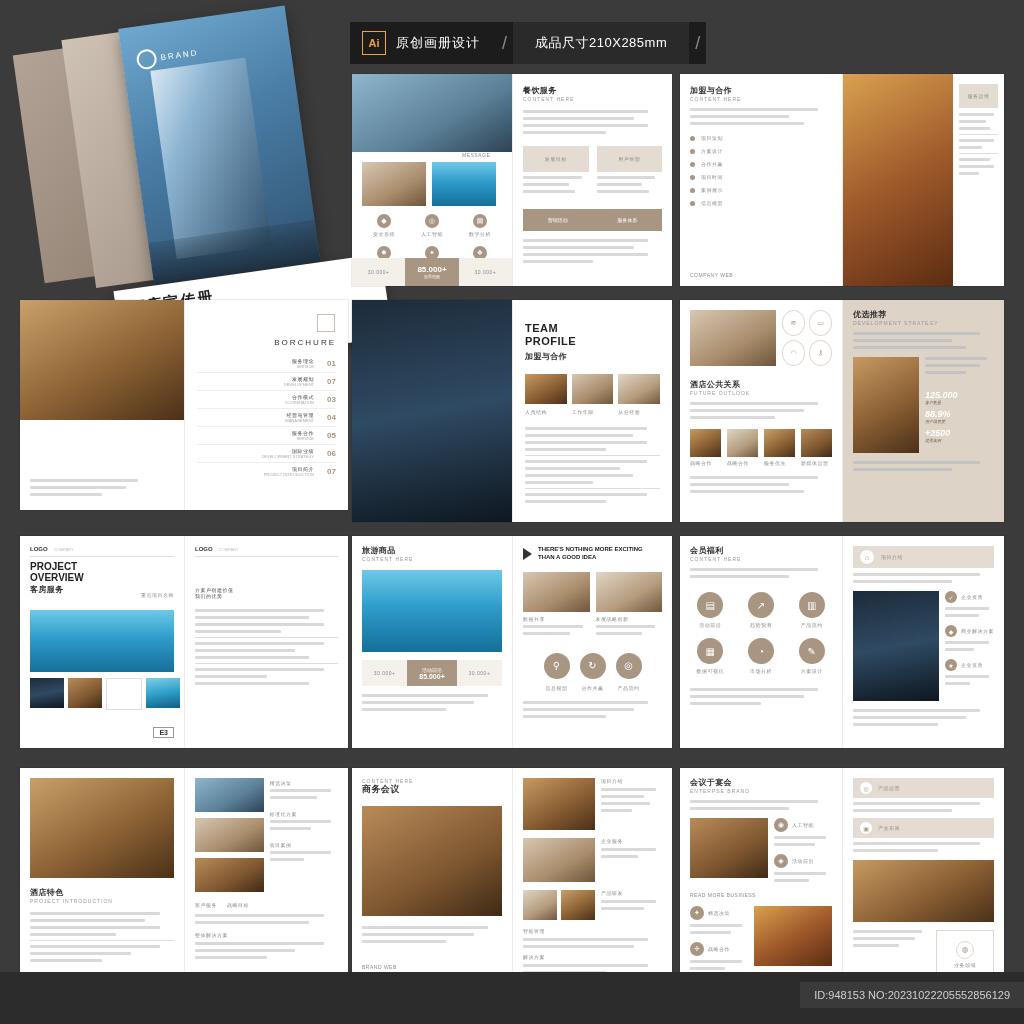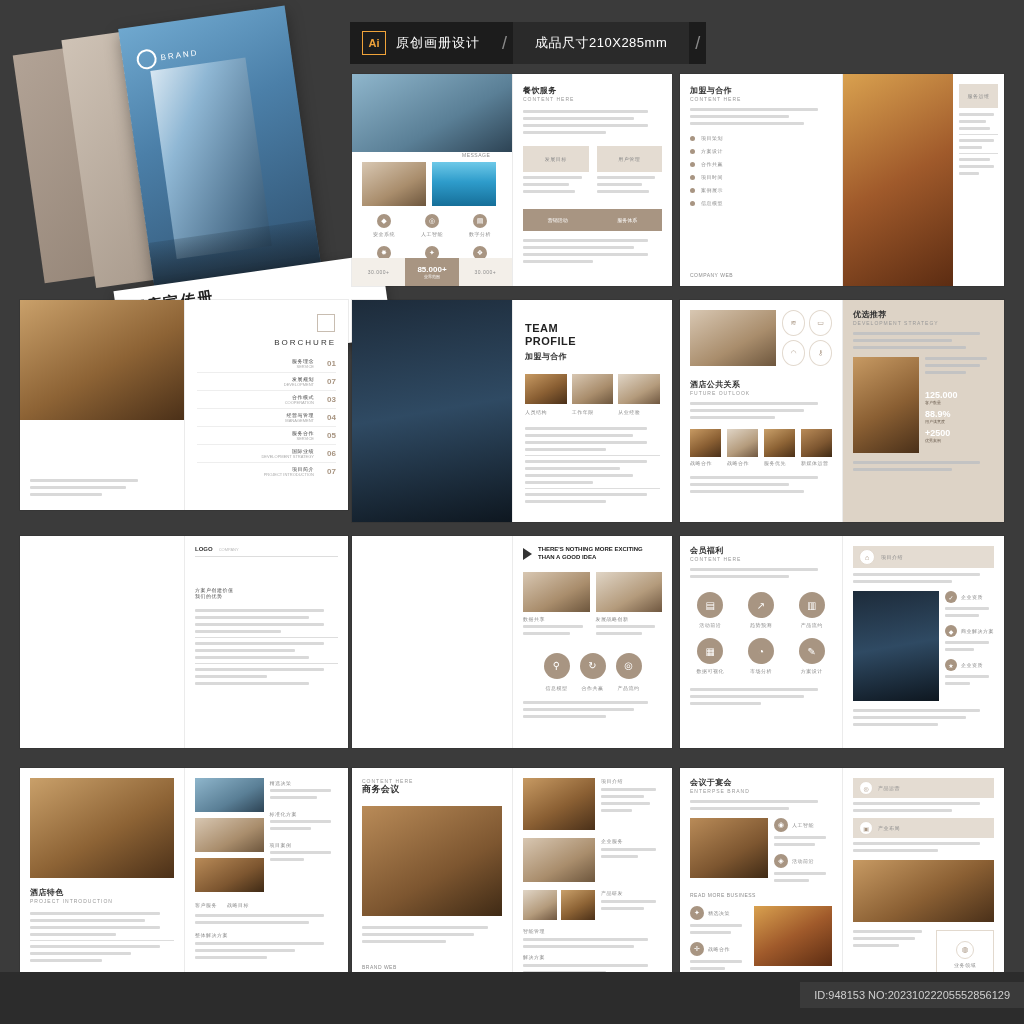--- a/index.html
+++ b/index.html
@@ -412,21 +412,21 @@
     <div style="position:absolute;left:163px;top:0;width:161px;height:222px;background:#ddd3c6;padding:10px;box-sizing:border-box;">
       <div class="hd">优选推荐</div>
       <div class="hd en">DEVELOPMENT STRATEGY</div>
       <div style="margin-top:6px;">
           <div class="ln d w90"></div>
           <div class="ln d w70"></div>
           <div class="ln d w80"></div>
         </div>
       <div class="flexrow" style="margin-top:8px;gap:6px;">
         <div class="imgph ph-lobby" style="width:66px;height:96px;"></div>
-        <div style="flex:1;">
+        <div style="flex:1;font-style:italic;">
           <div class="ln d w90"></div>
             <div class="ln d w80"></div>
             <div class="ln d w60"></div>
           <div style="margin-top:16px;">
             <div style="font-size:9px;font-weight:bold;color:#fff;">125.000</div>
             <div style="font-size:4px;color:#6b5d4f;">客户数量</div>
             <div style="font-size:9px;font-weight:bold;color:#fff;margin-top:4px;">88.9%</div>
             <div style="font-size:4px;color:#6b5d4f;">用户满意度</div>
             <div style="font-size:9px;font-weight:bold;color:#fff;margin-top:4px;">+2500</div>
             <div style="font-size:4px;color:#6b5d4f;">优秀案例</div>
@@ -435,20 +435,39 @@
       </div>
       <div style="margin-top:8px;">
           <div class="ln d w90"></div>
           <div class="ln d w70"></div>
         </div>
     </div>
   </div>
 
   <div class="card" style="left:20px;top:536px;width:328px;height:212px;">
     <div class="fold" style="left:164px;"></div>
+    <div style="position:absolute;left:0;top:0;width:164px;height:212px;padding:10px;box-sizing:border-box;">
+      <div style="display:flex;align-items:center;gap:6px;">
+        <span style="font-size:6px;font-weight:bold;color:#333;">LOGO</span>
+        <span style="font-size:4px;color:#bbb;">COMPANY</span>
+      </div>
+      <div class="rule"></div>
+      <div style="font-size:10px;font-weight:bold;color:#222;line-height:1.1;white-space:pre-line;margin-top:4px;">PROJECT
+OVERVIEW</div>
+      <div class="hd" style="margin-top:2px;">客房服务</div>
+      <div class="tiny" style="position:absolute;right:10px;top:56px;">重点项目名称</div>
+      <div class="imgph ph-sea" style="position:absolute;left:10px;top:74px;width:144px;height:62px;"></div>
+      <div style="position:absolute;left:10px;top:142px;display:flex;gap:4px;">
+        <div class="imgph ph-night" style="width:34px;height:30px;"></div>
+        <div class="imgph ph-wood" style="width:34px;height:30px;"></div>
+        <div style="width:34px;height:30px;border:1px solid #ddd;"></div>
+        <div class="imgph ph-mar" style="width:34px;height:30px;"></div>
+      </div>
+      <div style="position:absolute;right:10px;bottom:10px;border:1px solid #999;padding:1px 5px;font-size:7px;font-weight:bold;color:#333;">E3</div>
+    </div>
     <div style="position:absolute;left:165px;top:0;width:163px;height:212px;padding:10px;box-sizing:border-box;">
       <div style="display:flex;align-items:center;gap:6px;">
         <span style="font-size:6px;font-weight:bold;color:#333;">LOGO</span>
         <span style="font-size:4px;color:#bbb;">COMPANY</span>
       </div>
       <div class="rule"></div>
       <div class="tiny" style="white-space:pre-line;margin-top:30px;color:#555;">方案户创建价值
 我们的优势</div>
       <div style="margin-top:10px;">
         <div class="ln w90"></div>
@@ -462,20 +481,42 @@
         <div class="rule"></div>
         <div class="ln w90"></div>
           <div class="ln w50"></div>
           <div class="ln w80"></div>
       </div>
     </div>
   </div>
 
   <div class="card" style="left:352px;top:536px;width:320px;height:212px;">
     <div class="fold" style="left:160px;"></div>
+    <div style="position:absolute;left:0;top:0;width:160px;height:212px;padding:10px;box-sizing:border-box;">
+      <div class="hd">旅游商品</div>
+      <div class="hd en">CONTENT HERE</div>
+      <div class="imgph ph-sea" style="margin-top:8px;height:82px;"></div>
+      <div class="flexrow" style="margin-top:8px;height:26px;">
+        <div style="flex:1;background:#f4f0ea;display:flex;align-items:center;justify-content:center;">
+            <span class="tiny">30.000+</span>
+          </div>
+        <div style="flex:1.1;background:#a89582;display:flex;flex-direction:column;align-items:center;justify-content:center;">
+          <span style="font-size:5px;color:#fff;">活动前沿</span>
+          <span style="font-size:7px;font-weight:bold;color:#fff;">85.000+</span>
+        </div>
+        <div style="flex:1;background:#f4f0ea;display:flex;align-items:center;justify-content:center;">
+            <span class="tiny">30.000+</span>
+          </div>
+      </div>
+      <div style="margin-top:8px;">
+          <div class="ln w90"></div>
+          <div class="ln w80"></div>
+          <div class="ln w60"></div>
+        </div>
+    </div>
     <div style="position:absolute;left:161px;top:0;width:159px;height:212px;padding:10px;box-sizing:border-box;">
       <div style="display:flex;align-items:flex-start;gap:6px;">
         <div style="width:0;height:0;border-left:9px solid #333;border-top:6px solid transparent;border-bottom:6px solid transparent;margin-top:2px;"></div>
         <div style="font-size:6px;font-weight:bold;color:#222;white-space:pre-line;line-height:1.3;">THERE'S NOTHING MORE EXCITING
 THAN A GOOD IDEA</div>
       </div>
       <div class="flexrow" style="gap:6px;margin-top:10px;">
         <div style="flex:1;">
             <div class="imgph ph-room" style="height:40px;"></div>
             <div class="tiny" style="margin-top:4px;">数据共享</div>

